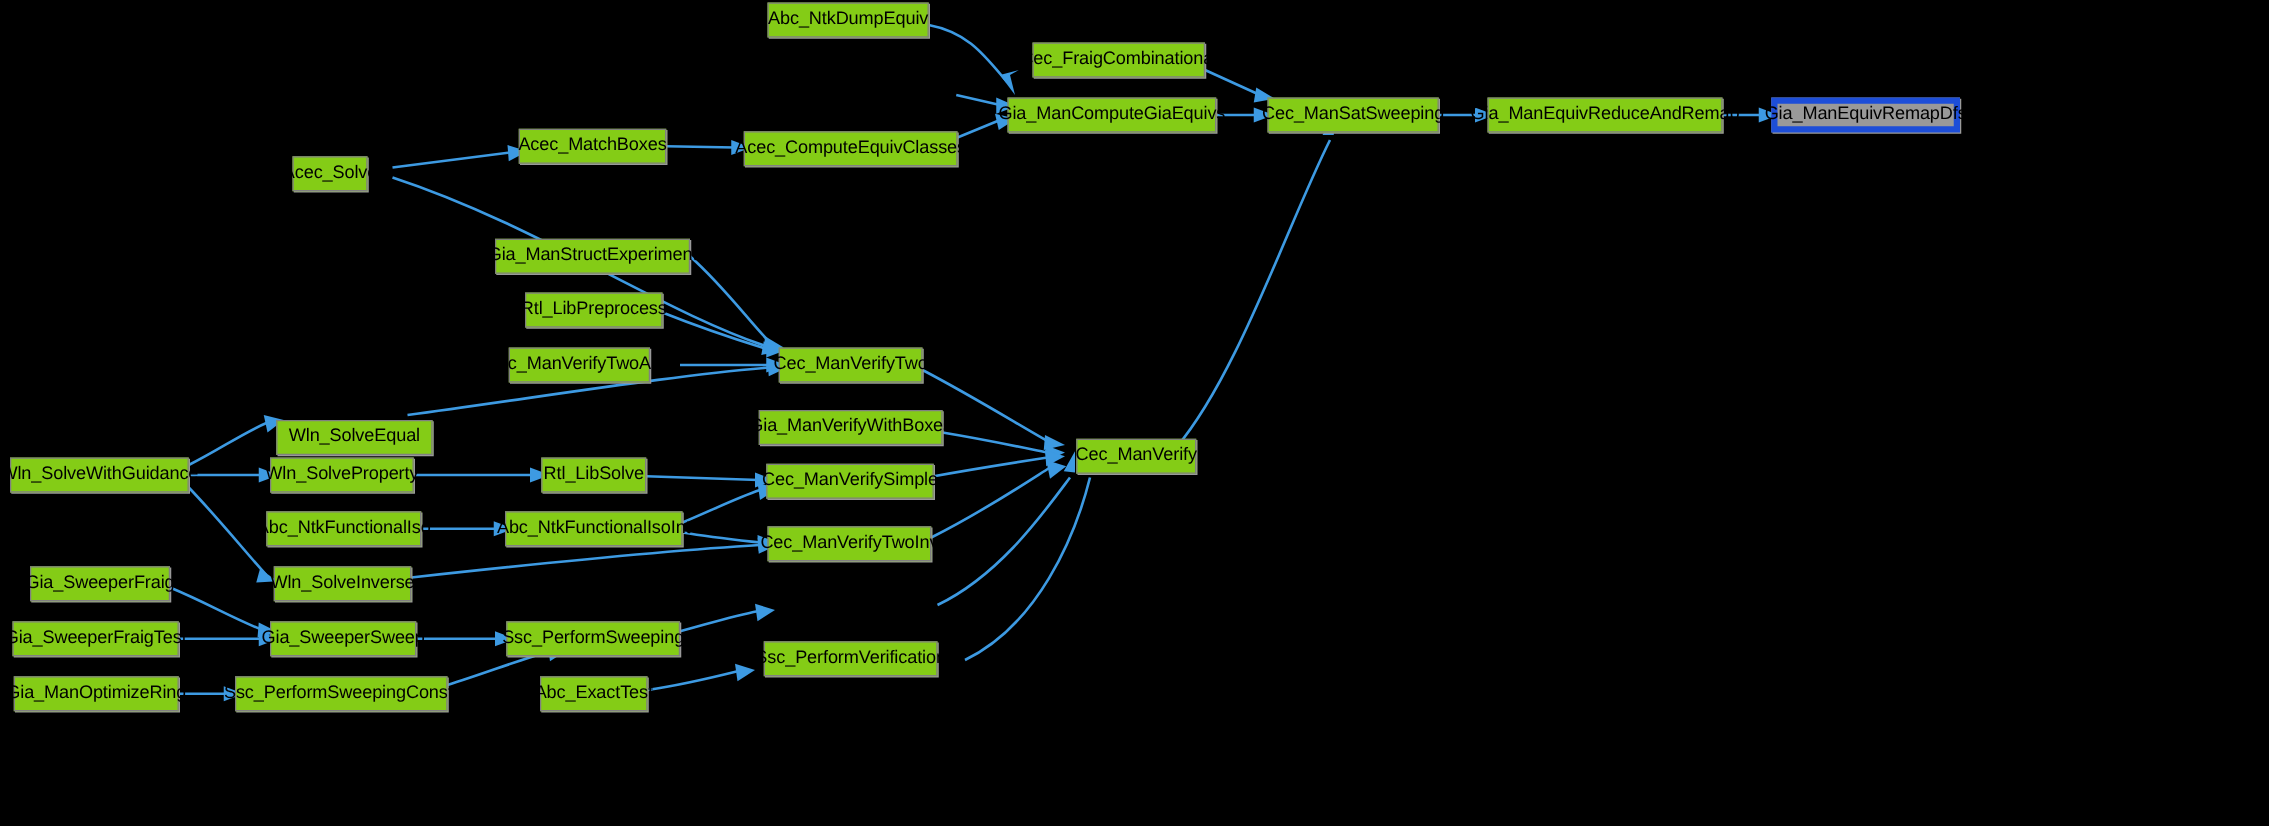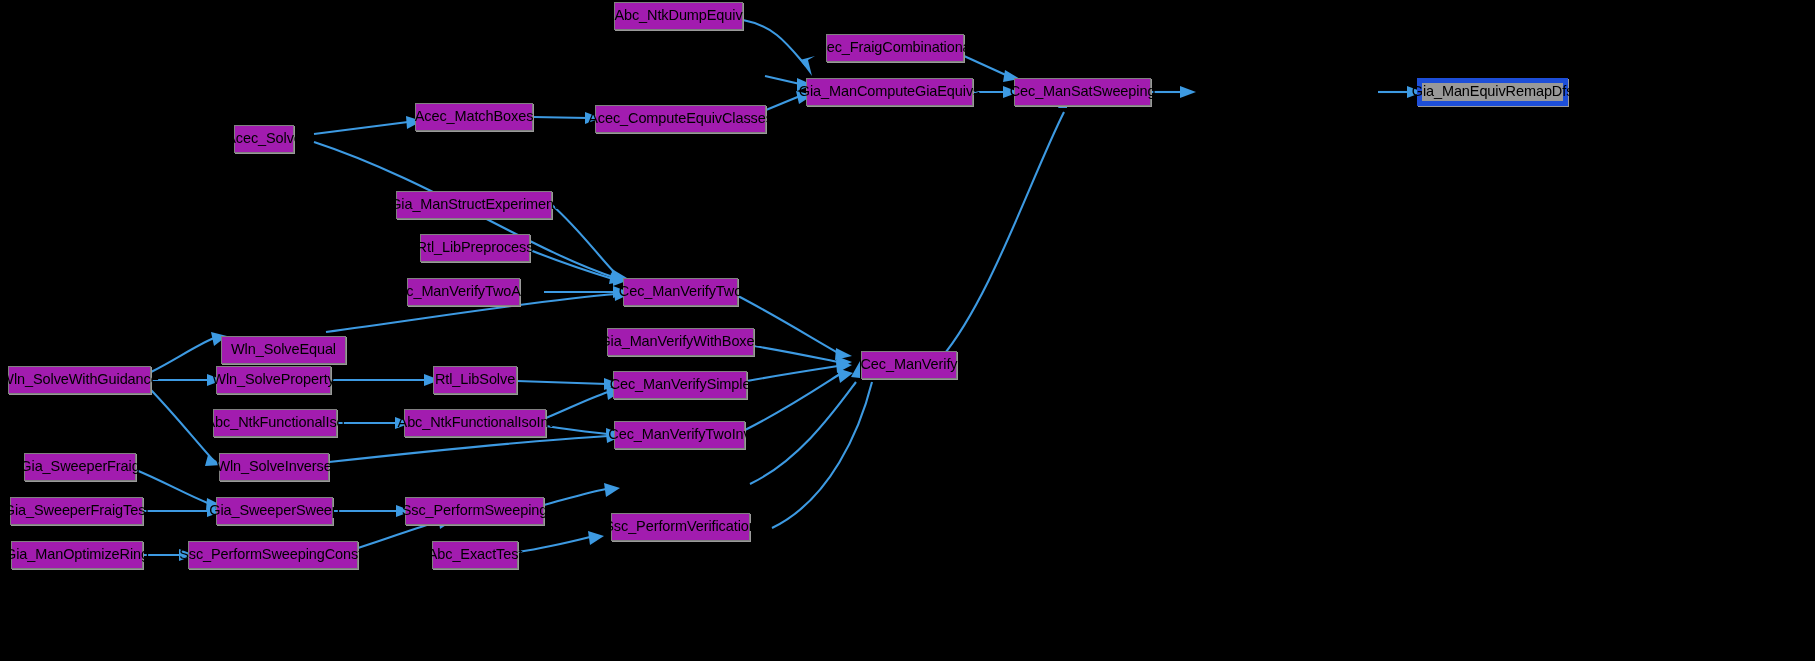--- a/index.html
+++ b/index.html
@@ -18,21 +18,21 @@
   #graph-svg {
     position: absolute;
     left: 0;
     top: 0;
     width: 1815px;
     height: 661px;
   }
   .gnode {
     position: absolute;
     box-sizing: border-box;
-    background: #a21caf;
+    background: #84cc16;
     border: 1px solid #808080;
     box-shadow: 1px 1px 0 0 #9a9a9a;
     color: #000000;
     font-size: 14.5px;
     line-height: 1.18;
     display: flex;
     align-items: center;
     justify-content: center;
     text-align: center;
     white-space: pre-line;
@@ -130,20 +130,21 @@
       <path class="edge-head" d="M 179,549 l 16,6 l -16,6 z" fill="#3d9ae2"></path>
       <path class="edge-path" d="M 358,548 C 390,538 415,528 440,521" stroke="#3d9ae2"></path>
       <path class="edge-head" d="M 438,515 l 16,5 l -14,9 z" fill="#3d9ae2"></path>
       <path class="edge-path" d="M 518,552 C 545,548 570,542 590,537" stroke="#3d9ae2"></path>
       <path class="edge-head" d="M 588,531 l 16,5 l -14,9 z" fill="#3d9ae2"></path>
     </svg>
 <div class="gnode" style="left: 614px; top: 2px; width: 129px; height: 28px;">Abc_NtkDumpEquiv</div>
     <div class="gnode" style="left: 826px; top: 34px; width: 138px; height: 28px;">Cec_FraigCombinational</div>
     <div class="gnode" style="left: 806px; top: 78px; width: 167px; height: 28px;">Gia_ManComputeGiaEquivs</div>
     <div class="gnode" style="left: 1014px; top: 78px; width: 137px; height: 28px;">Cec_ManSatSweeping</div>
+    <div class="gnode" style="left: 1190px; top: 78px; width: 188px; height: 28px;">Gia_ManEquivReduceAndRemap</div>
     <div class="gnode highlight" style="left: 1417px; top: 78px; width: 151px; height: 28px;">Gia_ManEquivRemapDfs</div>
     <div class="gnode" style="left: 415px; top: 103px; width: 118px; height: 28px;">Acec_MatchBoxes</div>
     <div class="gnode" style="left: 595px; top: 105px; width: 171px; height: 28px;">Acec_ComputeEquivClasses</div>
     <div class="gnode" style="left: 234px; top: 125px; width: 60px; height: 28px;">Acec_Solve</div>
     <div class="gnode" style="left: 396px; top: 191px; width: 156px; height: 28px;">Gia_ManStructExperiment</div>
     <div class="gnode" style="left: 420px; top: 234px; width: 110px; height: 28px;">Rtl_LibPreprocess</div>
     <div class="gnode" style="left: 407px; top: 278px; width: 113px; height: 28px;">Cec_ManVerifyTwoAigs</div>
     <div class="gnode" style="left: 623px; top: 278px; width: 115px; height: 28px;">Cec_ManVerifyTwo</div>
     <div class="gnode" style="left: 607px; top: 328px; width: 147px; height: 28px;">Gia_ManVerifyWithBoxes</div>
     <div class="gnode" style="left: 221px; top: 336px; width: 125px; height: 28px; text-align: center;">Wln_SolveEqual</div>

